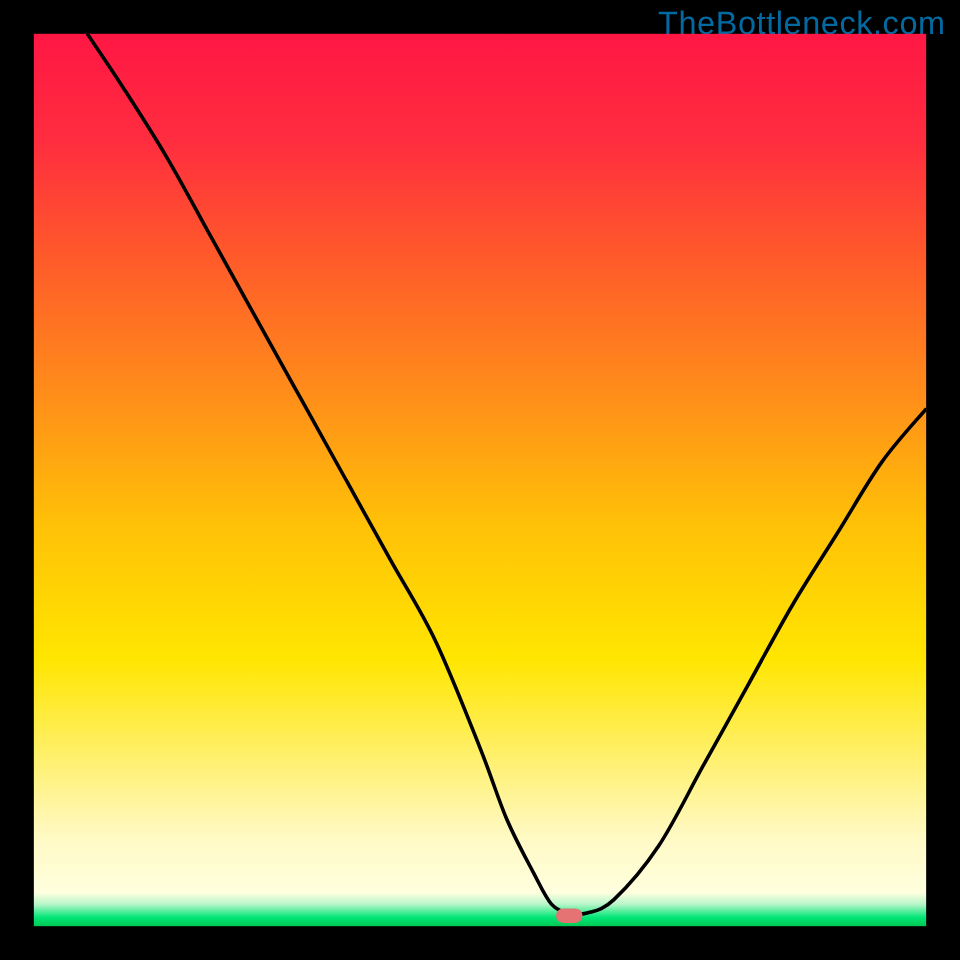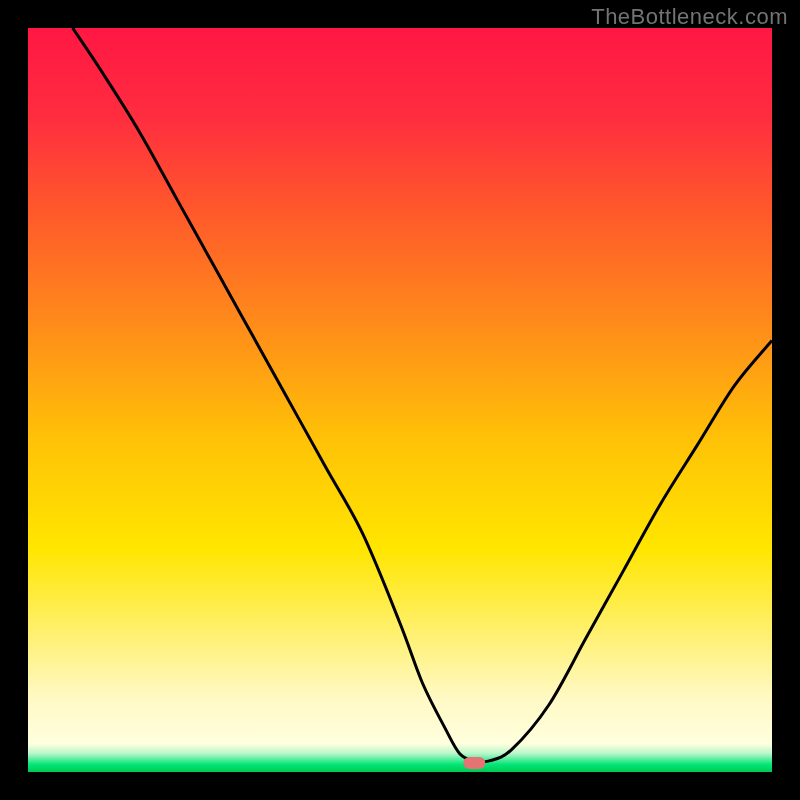--- a/index.html
+++ b/index.html
@@ -14,22 +14,22 @@
   .frame {
     position: relative;
     width: 800px;
     height: 800px;
     background: #000;
   }
   .watermark {
     position: absolute;
     top: 4px;
     right: 12px;
-    color: #737373;
-    font-size: 22px;
+    color: #0369a1;
+    font-size: 27px;
     font-weight: 500;
     letter-spacing: 0.5px;
     user-select: none;
   }
   .plot-area {
     position: absolute;
     left: 28px;
     top: 28px;
     width: 744px;
     height: 744px;

